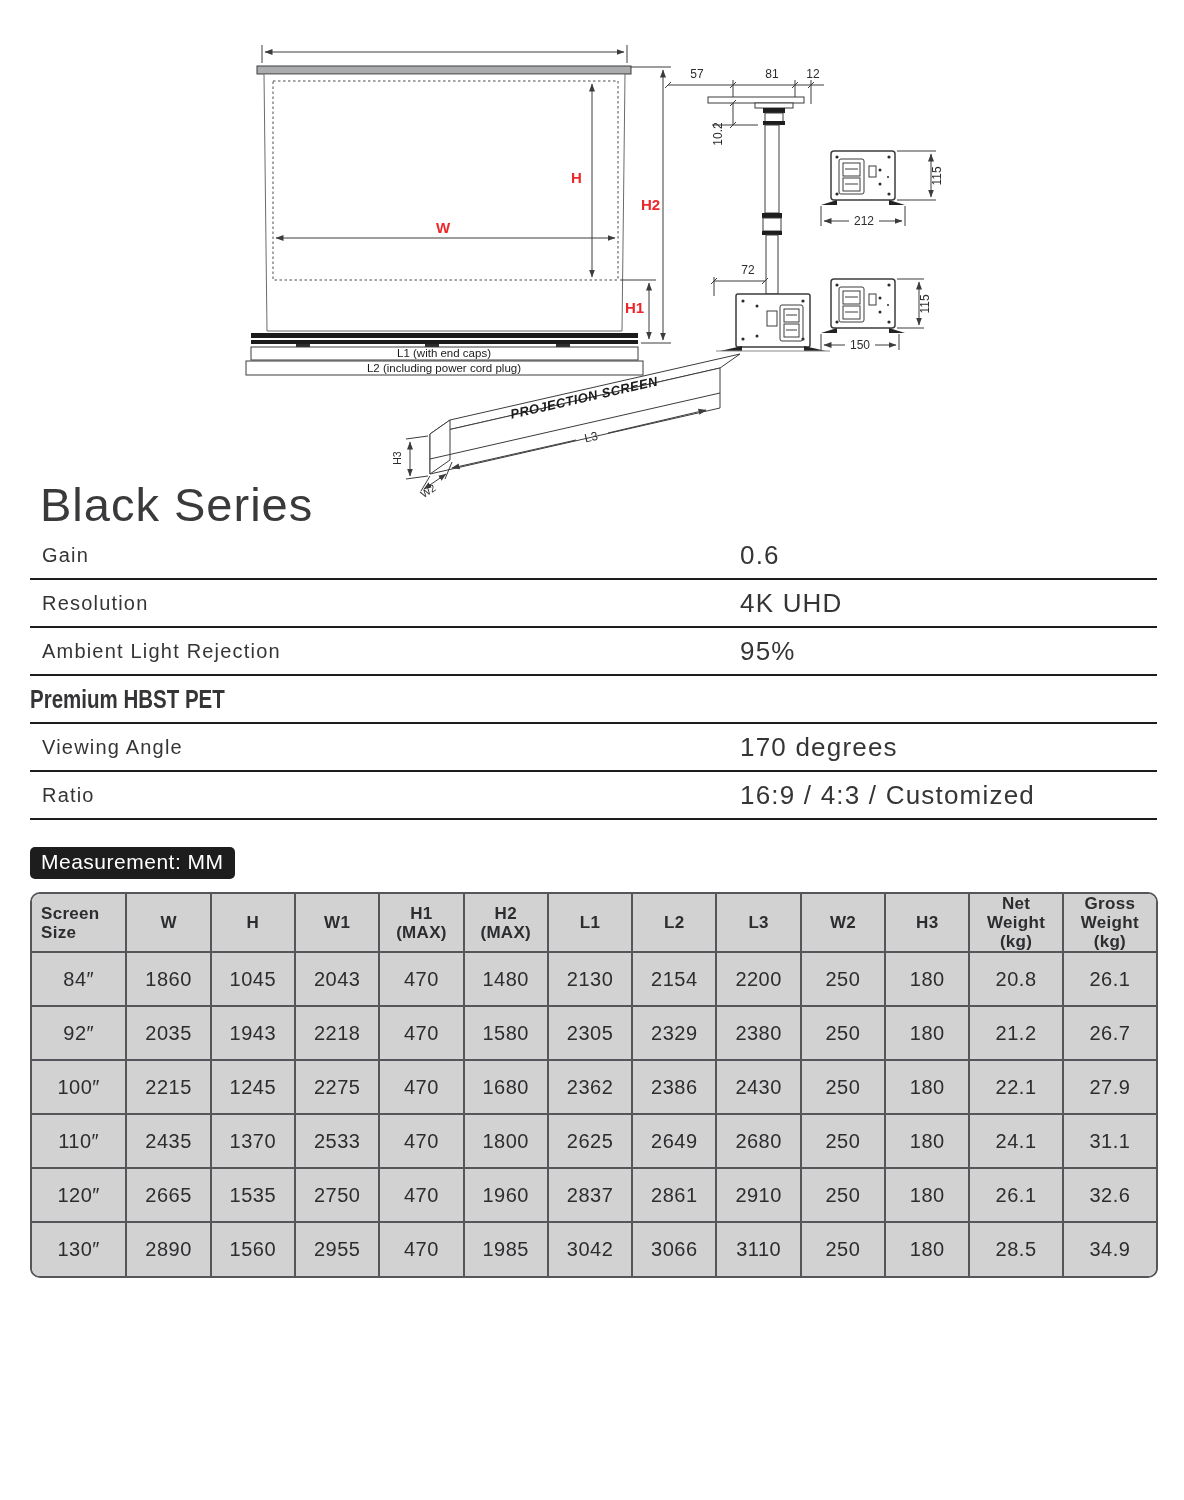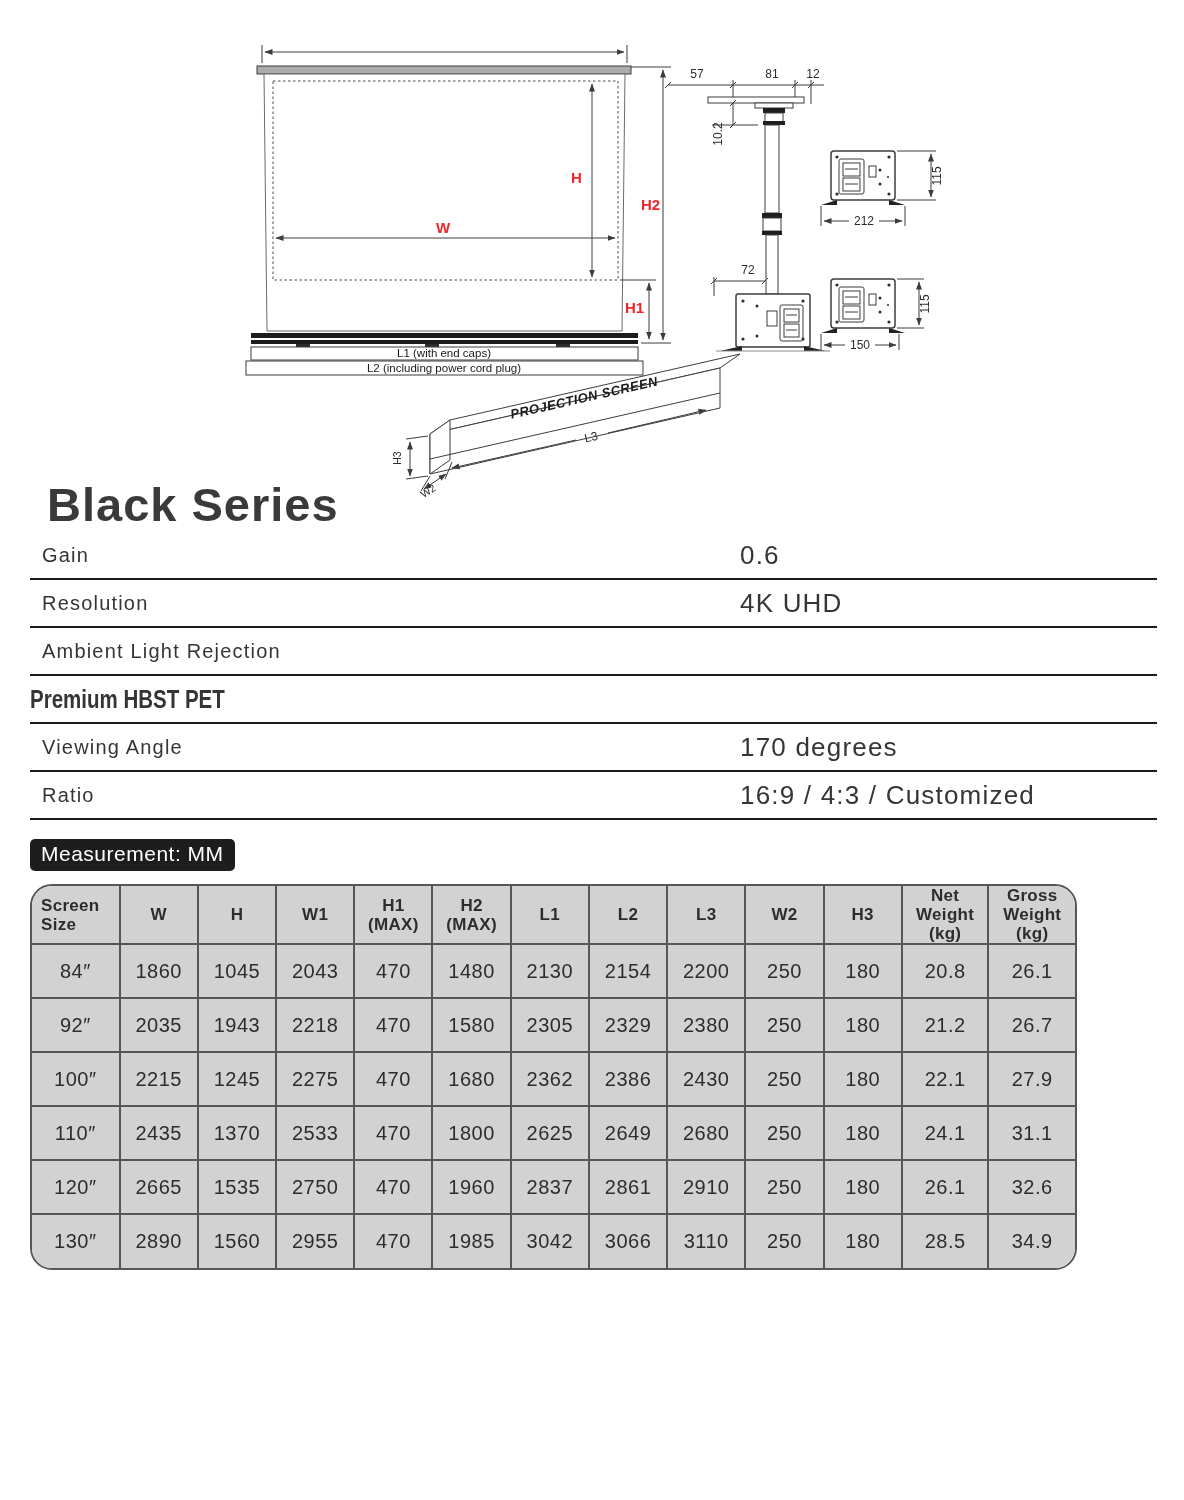--- a/index.html
+++ b/index.html
@@ -17,32 +17,32 @@
   svg .ln{stroke:var(--line);stroke-width:1;fill:none}
   svg .thick{stroke-width:1.5}
   svg text{font-family:"Liberation Sans",sans-serif}
   svg .dimnum{font-size:12px;fill:#2c2c2c}
   svg .dimnum-s{font-size:10.5px;fill:#2c2c2c}
   svg .redlbl{font-size:15px;font-weight:bold;fill:var(--accent-red)}
   svg .smalllbl{font-size:11.5px;fill:#1a1a1a}
   svg .boxlbl{font-size:13px;font-weight:bold;font-style:italic;fill:#1a1a1a;letter-spacing:.5px}
 
   .content{position:relative;padding:0 27px 0 30px}
-  .title{margin:0 0 0 17px;padding-top:478px;font-size:47px;line-height:54px;font-weight:bold;
+  .title{margin:0 0 0 10px;padding-top:478px;font-size:47px;line-height:54px;font-weight:normal;
          color:#3a3a3c;letter-spacing:1px}
   .spec-row{display:grid;grid-template-columns:710px 1fr;align-items:center;height:48px;
             border-bottom:2px solid #1d1d1d}
   .spec-label{padding-left:12px;font-size:20px;letter-spacing:1.2px;color:var(--ink);white-space:nowrap}
   .spec-value{font-size:26px;letter-spacing:1.2px;color:var(--ink);white-space:nowrap}
   .spec-value.condensed{font-weight:bold;letter-spacing:0;font-size:25px;
                         transform:scaleX(.82);transform-origin:left center}
-  .badge{display:inline-block;margin-top:19px;background:var(--badge-bg);color:#fff;font-size:21px;
+  .badge{display:inline-block;margin-top:27px;background:var(--badge-bg);color:#fff;font-size:21px;
          padding:3px 11px 5px;border-radius:5px;letter-spacing:.5px}
-  .table-wrap{margin-top:13px;border:2px solid var(--table-border);border-radius:22px;
-              overflow:hidden;width:1047px;background:var(--table-bg)}
+  .table-wrap{margin-top:13px;border:2px solid var(--table-border);border-radius:10px;
+              overflow:hidden;width:1128px;background:var(--table-bg)}
   table{border-collapse:collapse;width:100%;table-layout:fixed;background:var(--table-bg)}
   th,td{border-right:2px solid var(--table-border);border-bottom:2px solid var(--table-border);
         text-align:center;color:#2c2d2f;padding:0}
   th:last-child,td:last-child{border-right:none}
   tbody tr:last-child td{border-bottom:none}
   th{height:57px;font-size:17px;line-height:1.12;font-weight:bold;letter-spacing:.3px;vertical-align:middle}
   td{height:54px;font-size:20px;letter-spacing:.5px}
   th:first-child{width:8.4%;text-align:left;padding-left:9px}
   th:nth-child(12),th:nth-child(13){width:8.3%}
 </style>
@@ -238,20 +238,21 @@
     <div class="spec-row">
       <div class="spec-label">Gain</div>
       <div class="spec-value">0.6</div>
     </div>
     <div class="spec-row">
       <div class="spec-label">Resolution</div>
       <div class="spec-value">4K UHD</div>
     </div>
     <div class="spec-row">
       <div class="spec-label">Ambient Light Rejection</div>
+      <div class="spec-value">95%</div>
     </div>
     <div class="spec-row">
       <div class="spec-value condensed">Premium HBST PET</div>
     </div>
     <div class="spec-row">
       <div class="spec-label">Viewing Angle</div>
       <div class="spec-value">170 degrees</div>
     </div>
     <div class="spec-row">
       <div class="spec-label">Ratio</div>

